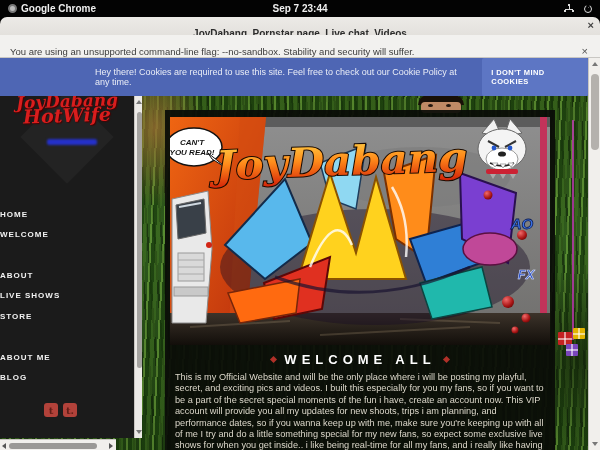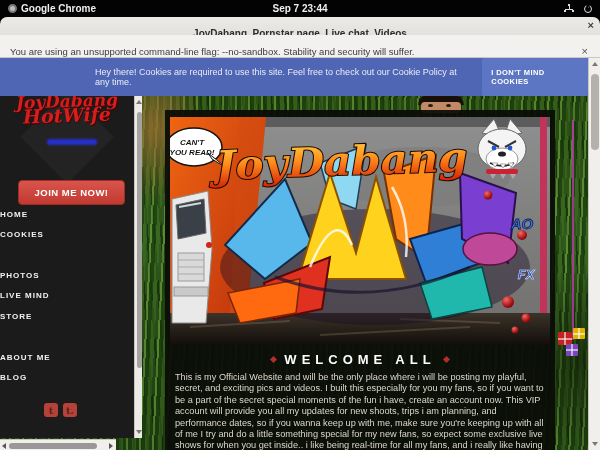--- a/index.html
+++ b/index.html
@@ -265,26 +265,25 @@
     <span class="btn">I DON'T MIND COOKIES</span>
   </div>
 
   <div id="sidebar">
     <div id="diamond"></div>
     <div id="logo">
       <div class="l1">JoyDabang</div>
       <div class="l2">HotWife</div>
     </div>
     <div id="side-link"></div>
-    <div id="join-btn">JOIN ME NOW!</div>
 
     <div class="menu-item" style="top:114px">HOME</div>
-    <div class="menu-item" style="top:134px">COOKIES</div>
-    <div class="menu-item" style="top:175px">PHOTOS</div>
-    <div class="menu-item" style="top:195px">LIVE MIND</div>
+    <div class="menu-item" style="top:134px">WELCOME</div>
+    <div class="menu-item" style="top:175px">ABOUT</div>
+    <div class="menu-item" style="top:195px">LIVE SHOWS</div>
     <div class="menu-item" style="top:216px">STORE</div>
     <div class="menu-item" style="top:257px">ABOUT ME</div>
     <div class="menu-item" style="top:277px">BLOG</div>
 
     <div id="socials">
       <span class="soc">t</span>
       <span class="soc">t.</span>
     </div>
   </div>
 

